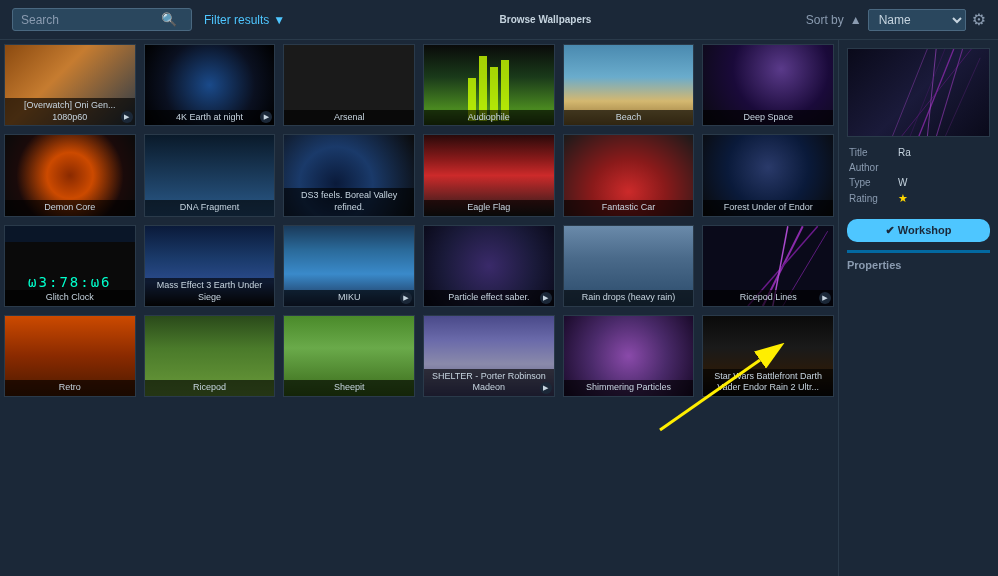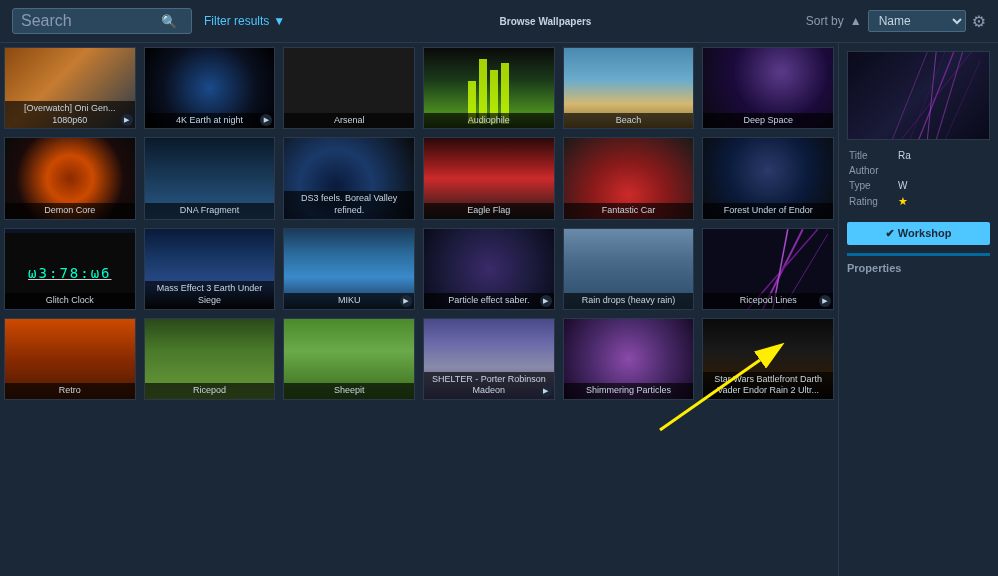--- a/index.html
+++ b/index.html
@@ -37,21 +37,21 @@
       border: 1px solid #4a6880;
       border-radius: 3px;
       padding: 3px 8px;
       width: 180px;
     }
     .search-box input {
       background: transparent;
       border: none;
       outline: none;
       color: #0ea5e9;
-      font-size: 16px;
+      font-size: 12px;
       width: 140px;
     }
     .search-box input::placeholder { color: #8a9bb0; }
     .search-icon { color: #8a9bb0; font-size: 13px; }
     .filter-btn {
       color: #4ec6ff;
       font-size: 12px;
       cursor: pointer;
       display: flex;
       align-items: center;
@@ -199,21 +199,21 @@
 
     .stars {
       color: #ffd700;
       font-size: 11px;
     }
 
     .workshop-btn {
       background: #4ec6ff;
       color: #1b2838;
       border: none;
-      border-radius: 2px;
+      border-radius: 10px;
       padding: 5px 8px;
       font-size: 11px;
       font-weight: 600;
       cursor: pointer;
       display: flex;
       align-items: center;
       gap: 4px;
       width: 100%;
       justify-content: center;
     }
@@ -333,21 +333,21 @@
         </div>
         <div class="wallpaper-item">
           <div class="thumb-fantasticcar" style="width: 100%; height: 100%; position: absolute; top: 0px; left: 0px;"></div>
           <div class="wallpaper-label">Fantastic Car</div>
         </div>
         <div class="wallpaper-item">
           <div class="thumb-forestmoon" style="width: 100%; height: 100%; position: absolute; top: 0px; left: 0px;"></div>
           <div class="wallpaper-label">Forest Under of Endor</div>
         </div>
         <div class="wallpaper-item">
-          <div class="thumb-glitchclock" style="width: 100%; height: 100%; position: absolute; top: 4px; left: 0px; text-decoration: underline;">
+          <div class="thumb-glitchclock" style="width: 100%; height: 100%; position: absolute; top: 16px; left: 0px;">
             <div style="display:flex;align-items:center;justify-content:center;height:100%;font-size:14px;color:#00ffcc;font-family:monospace;letter-spacing:2px">ω3:78:ω6</div>
           </div>
           <div class="wallpaper-label">Glitch Clock</div>
         </div>
         <div class="wallpaper-item">
           <div class="thumb-masseffect" style="width: 100%; height: 100%; position: absolute; top: 0px; left: 0px;"></div>
           <div class="wallpaper-label">Mass Effect 3 Earth Under Siege</div>
         </div>
         <div class="wallpaper-item">
           <div class="thumb-miku" style="width: 100%; height: 100%; position: absolute; top: 0px; left: 0px;"></div>

